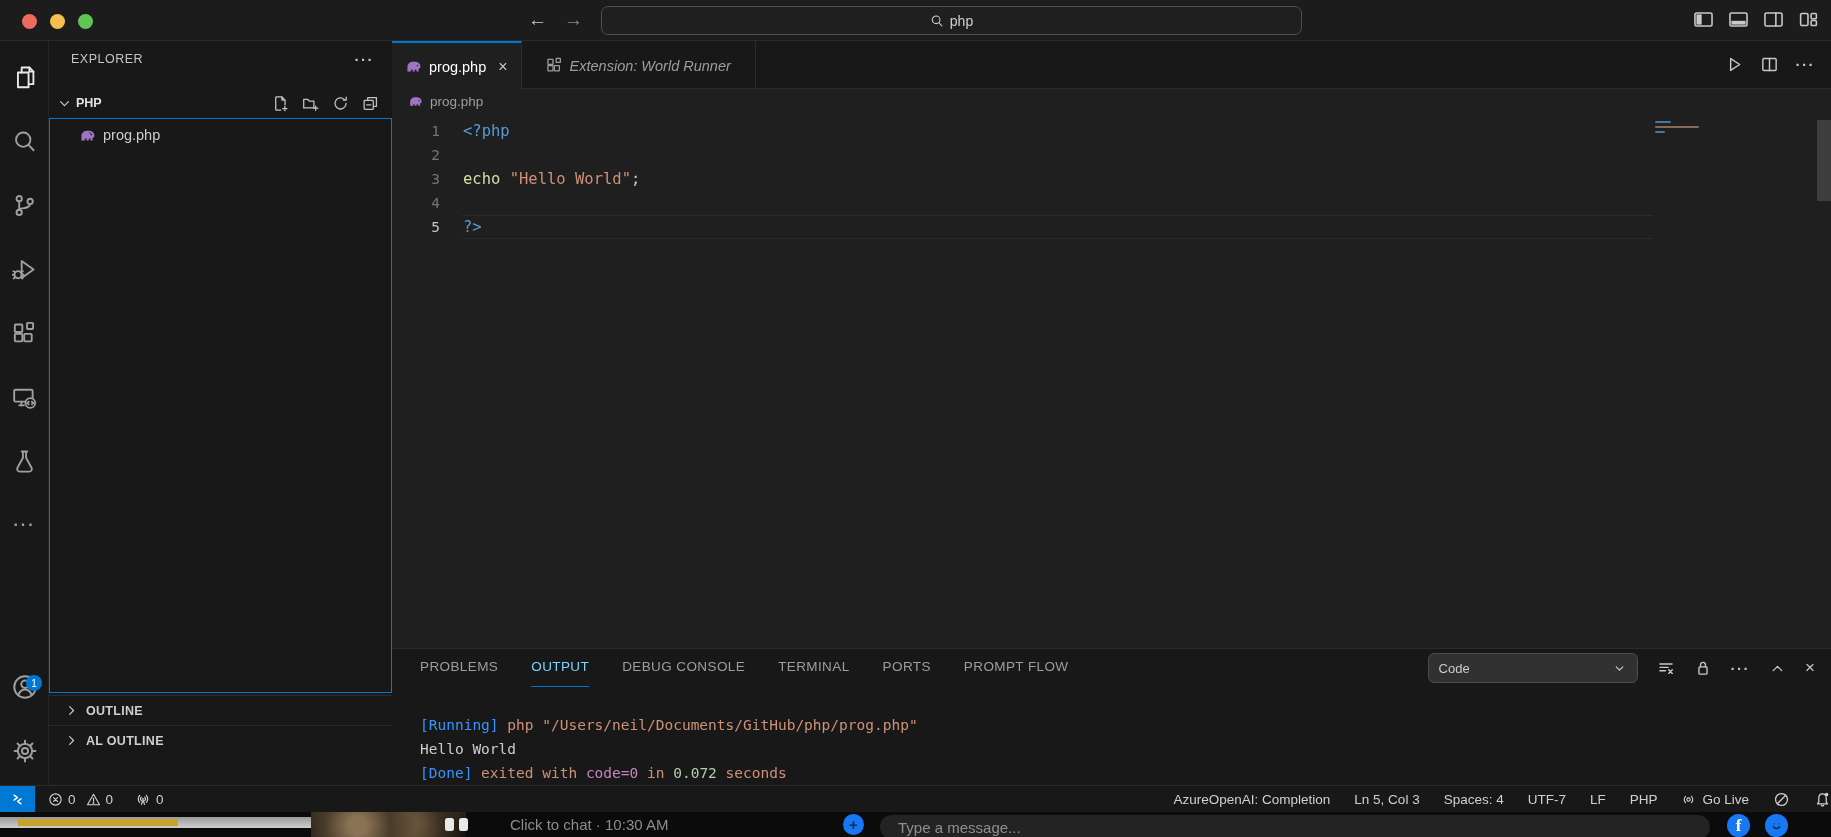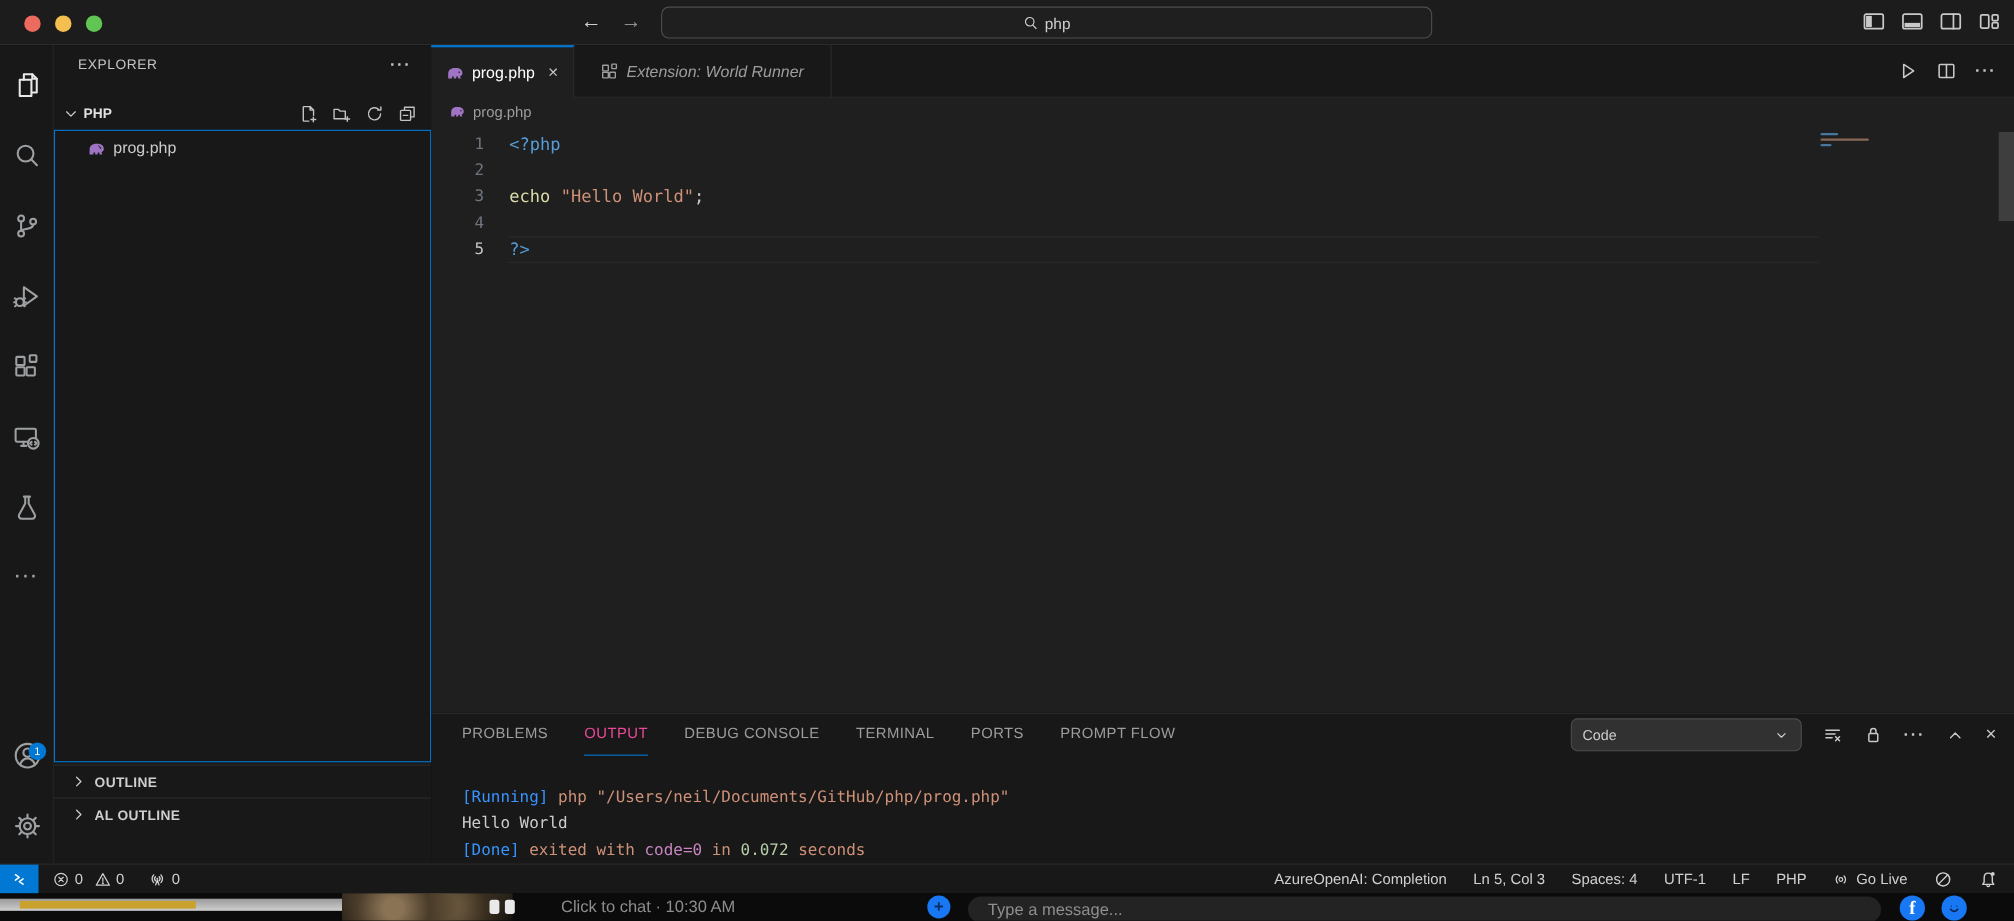--- a/index.html
+++ b/index.html
@@ -79,36 +79,36 @@
   .mm{position:absolute;height:2px;border-radius:1px}
   #scrollbar{position:absolute;right:0;top:7px;width:14px;height:81px;background:rgba(121,121,121,.35)}
 
   
   #panel{position:absolute;left:392px;top:648px;width:1439px;height:137px;background:var(--chrome);
     border-top:1px solid var(--border)}
   #panel-head{position:absolute;left:0;top:0;width:100%;height:38px;display:flex;align-items:center;
     padding:0 16px 0 28px}
   #panel-tabs{display:flex;gap:33px;height:38px}
   .ptab{font-size:13.5px;letter-spacing:.4px;color:#9d9d9d;line-height:36px;border-bottom:1.5px solid transparent}
-  .ptab.active{color:#ec4899;border-bottom-color:var(--accent)}
+  .ptab.active{color:#7dd3fc;border-bottom-color:var(--accent)}
   #panel-ctrls{margin-left:auto;display:flex;align-items:center;gap:19px;color:#c8c8c8}
   #channel-select{width:210px;height:30px;background:#313131;border:1px solid #4c4c4c;border-radius:6px;
     display:flex;align-items:center;padding:0 10px;font-size:13px;color:#cccccc}
   #channel-select .chev{margin-left:auto;display:flex}
   #panel-ctrls .x{font-size:17px;color:#c8c8c8}
   #output-lines{position:absolute;left:0;top:64px;padding-left:28px;
     font-family:"DejaVu Sans Mono","Liberation Mono",monospace;font-size:14.5px;line-height:24px;white-space:pre}
 
   
   #statusbar{position:absolute;left:0;top:785px;width:1831px;height:27px;background:var(--chrome);
     border-top:1px solid var(--border);display:flex;align-items:center;font-size:13.5px;color:#d0d0d0}
   #remote{width:35px;height:27px;background:var(--accent);color:#fff;display:flex;align-items:center;
     justify-content:center;margin-right:13px}
   .sgrp{display:flex;align-items:center;gap:5px;margin-right:14px}
-  #sb-right{margin-left:auto;display:flex;align-items:center;gap:24px;padding-right:15px}
+  #sb-right{margin-left:auto;display:flex;align-items:center;gap:24px;}
   .sitem{display:flex;align-items:center;gap:6px}
 
   
   #overlay{position:absolute;left:0;top:812px;width:1831px;height:25px;background:#0b0b0b;overflow:hidden}
   #lightbar{position:absolute;left:0;top:5px;width:311px;height:11px;
     background:linear-gradient(#9a9a9a,#cfcfcf)}
   #goldbar{position:absolute;left:18px;top:7px;width:160px;height:7px;background:var(--gold)}
   #photo{position:absolute;left:311px;top:0;width:155px;height:25px;
     background:radial-gradient(circle at 30% 55%,#8a7355 0 8%,#4a3c2a 30%,transparent 60%),
                radial-gradient(circle at 62% 50%,#6d5a40 0 10%,#3a2f20 35%,transparent 65%),
@@ -473,21 +473,21 @@
     <span class="sitem">
       <span>AzureOpenAI: Completion</span>
     </span>
     <span class="sitem">
       <span>Ln 5, Col 3</span>
     </span>
     <span class="sitem">
       <span>Spaces: 4</span>
     </span>
     <span class="sitem">
-      <span>UTF-1</span>
+      <span>UTF-7</span>
     </span>
     <span class="sitem">
       <span>LF</span>
     </span>
     <span class="sitem">
       <span>PHP</span>
     </span>
     <span class="sitem">
       <svg class="ic" width="15" height="15" viewBox="0 0 16 16">
           <circle cx="8" cy="8" r="1.8"></circle>

